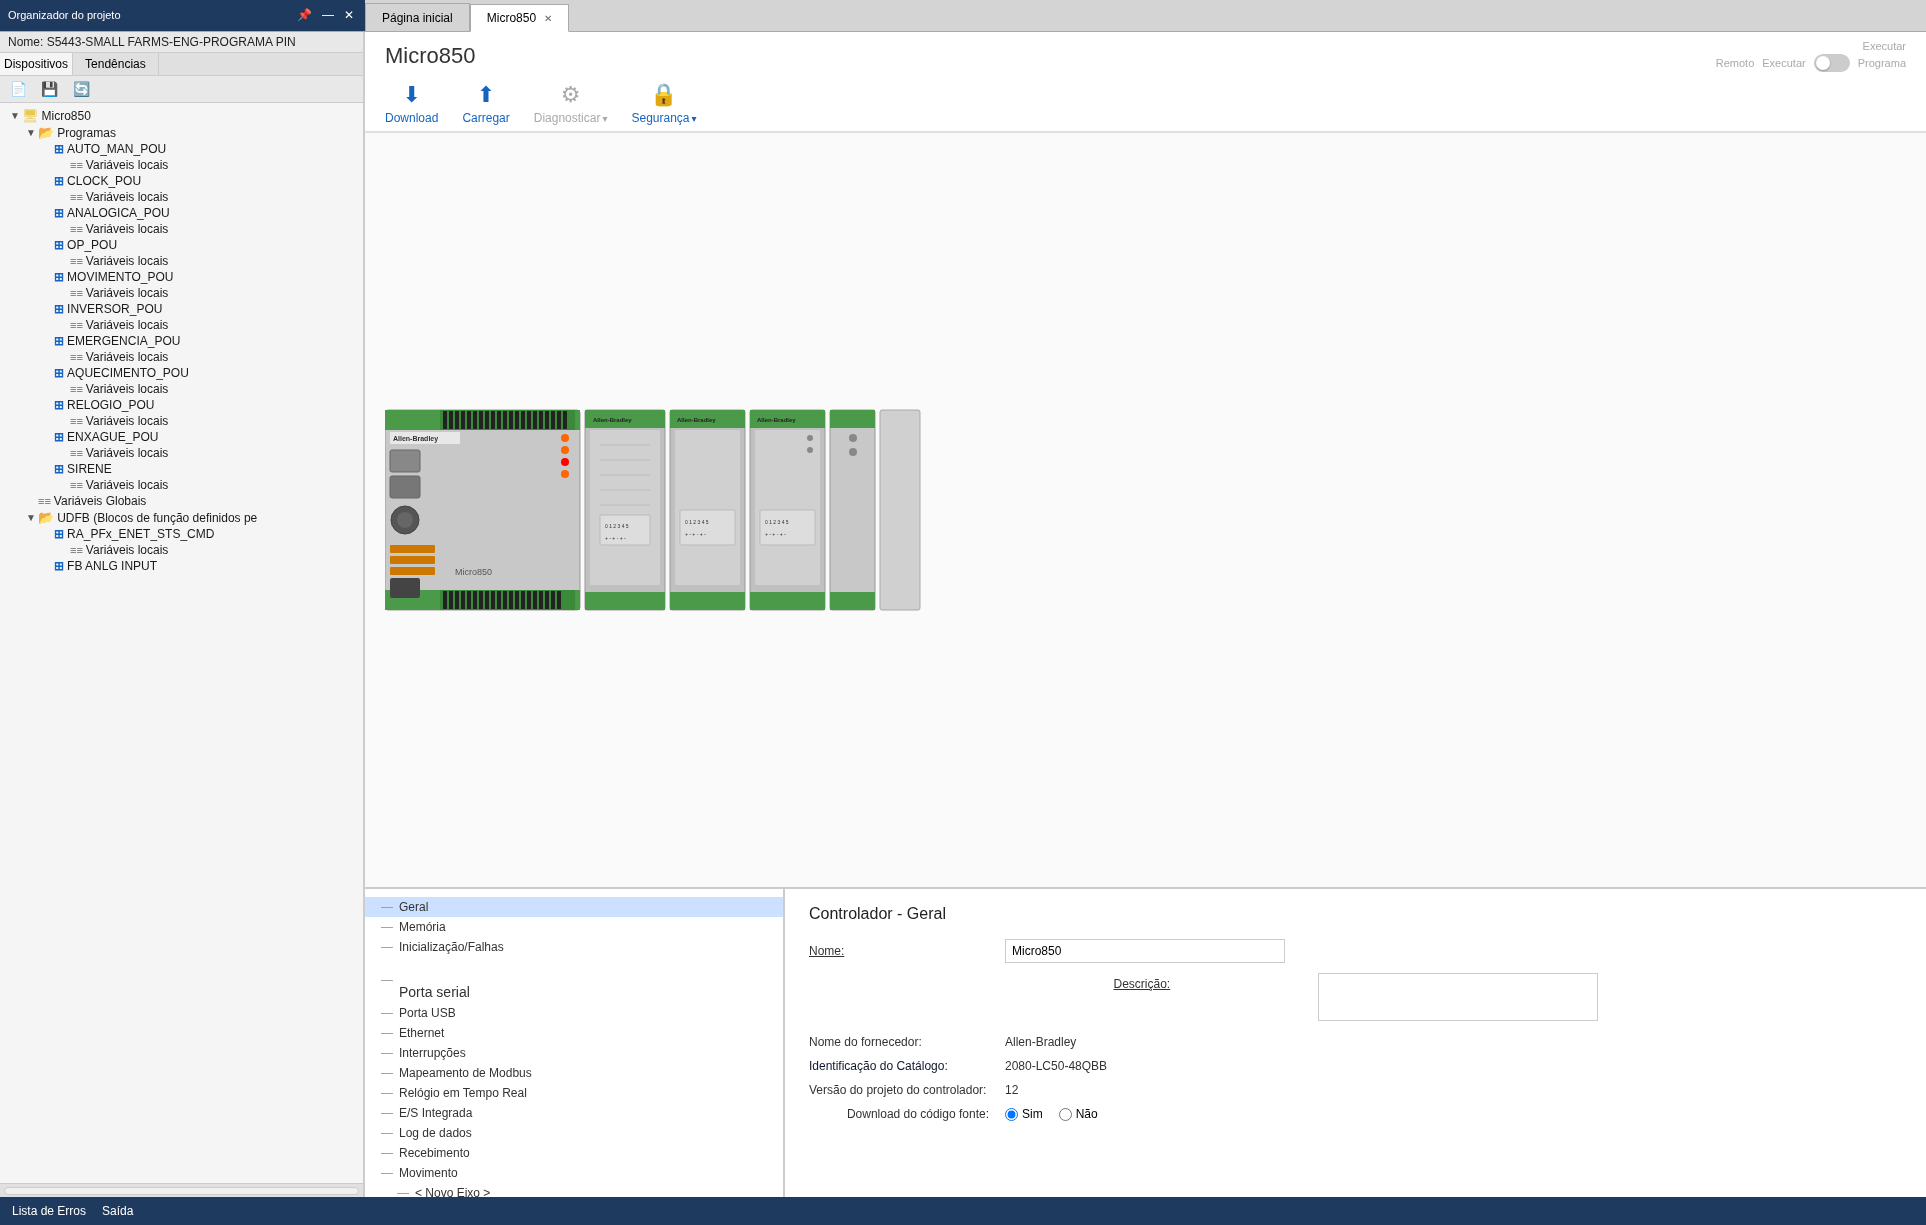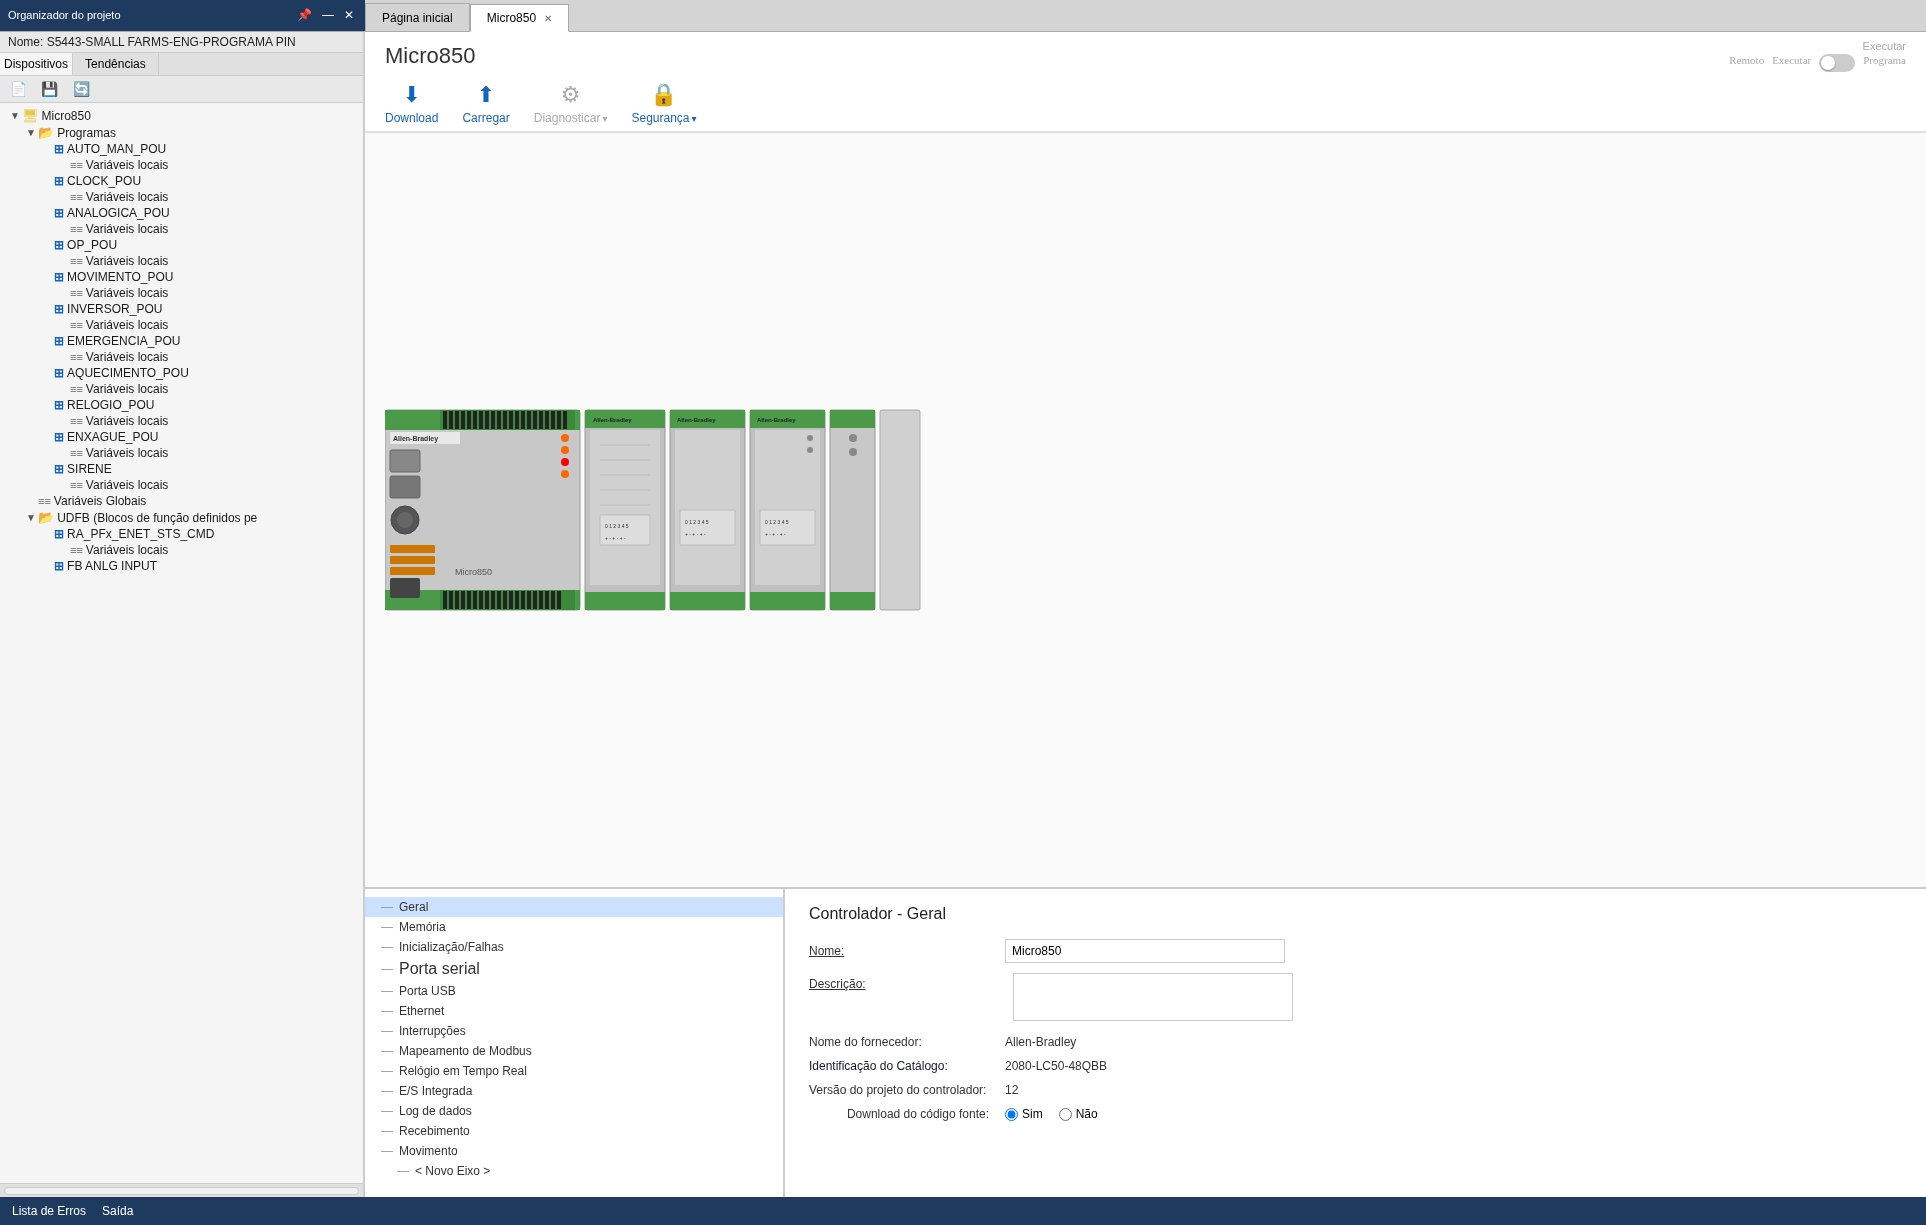--- a/index.html
+++ b/index.html
@@ -210,21 +210,21 @@
         <div style="flex:1; height:8px; background:#f0f0f0; border:1px solid #ccc; border-radius:4px; margin:0 4px; cursor:pointer;"></div>
       </div>
     </div>
 
     <div style="flex:1; background:#fff; display:flex; flex-direction:column; overflow:hidden;">
 
       <div style="display:flex; align-items:center; justify-content:space-between; padding:8px 20px 4px 20px; background:#fff; border-bottom:none;">
         <h1 style="font-size:22px; font-weight:300; color:#333;">Micro850</h1>
         <div style="display:flex; flex-direction:column; align-items:flex-end; gap:2px; color:#aaa; font-size:11px;">
           <span>Executar</span>
-          <div style="display:flex; align-items:flex-start; gap:8px;font-family:Liberation Serif, serif;">
+          <div style="display:flex; align-items:center; gap:8px;">
             <span>Remoto</span>
             <span>Executar</span>
             <div style="width:36px; height:18px; background:#ccc; border-radius:9px; position:relative; cursor:pointer;">
               <div style="width:14px; height:14px; background:#fff; border-radius:50%; position:absolute; top:2px; left:2px; box-shadow:0 1px 2px rgba(0,0,0,0.3);"></div>
             </div>
             <span>Programa</span>
           </div>
         </div>
       </div>
 
@@ -402,21 +402,21 @@
               <div style="padding: 3px 16px; cursor: pointer; font-size: 12px; color: rgb(51, 51, 51); display: flex; align-items: center; gap: 4px;">
                 <span style="color:#999;margin-right:2px;">—</span>
                 <span style="font-size:12px;">Memória</span>
               </div>
               <div style="padding: 3px 16px; cursor: pointer; font-size: 12px; color: rgb(51, 51, 51); display: flex; align-items: center; gap: 4px;">
                 <span style="color:#999;margin-right:2px;">—</span>
                 <span style="font-size:12px;">Inicialização/Falhas</span>
               </div>
               <div style="padding: 3px 16px; cursor: pointer; font-size: 12px; color: rgb(51, 51, 51); display: flex; align-items: center; gap: 4px;">
                 <span style="color:#999;margin-right:2px;">—</span>
-                <span style="font-size:16px;">Porta serial</span>
+                <span style="font-size:14px;margin-top:24px;">Porta serial</span>
               </div>
               <div style="padding: 3px 16px; cursor: pointer; font-size: 12px; color: rgb(51, 51, 51); display: flex; align-items: center; gap: 4px;">
                 <span style="color:#999;margin-right:2px;">—</span>
                 <span style="font-size:12px;">Porta USB</span>
               </div>
               <div style="padding: 3px 16px; cursor: pointer; font-size: 12px; color: rgb(51, 51, 51); display: flex; align-items: center; gap: 4px;">
                 <span style="color:#999;margin-right:2px;">—</span>
                 <span style="font-size:12px;">Ethernet</span>
               </div>
               <div style="padding: 3px 16px; cursor: pointer; font-size: 12px; color: rgb(51, 51, 51); display: flex; align-items: center; gap: 4px;">
@@ -454,21 +454,21 @@
             </div>
 
           <div style="flex:1; padding:16px 24px; overflow-y:auto;">
             <h2 style="font-size:16px; font-weight:400; margin-bottom:16px; color:#222;">Controlador - Geral</h2>
 
             <div style="display:flex; align-items:center; margin-bottom:10px; gap:16px;">
               <label style="width:180px; min-width:180px; font-size:12px; color:#333; text-decoration:underline;">Nome:</label>
               <input type="text" value="Micro850" style="border: 1px solid rgb(204, 204, 204); padding: 2px 6px; font-size: 12px; width: 280px; height: 24px;">
             </div>
 
-            <div style="display:flex; align-items:flex-start; margin-bottom:14px; gap:24px;">
+            <div style="display:flex; align-items:flex-start; margin-bottom:14px; gap:24px;justify-content:center;">
               <label style="width:180px; min-width:180px; font-size:12px; color:#333; text-decoration:underline; padding-top:4px;">Descrição:</label>
               <textarea style="border: 1px solid rgb(204, 204, 204); padding: 4px 6px; font-size: 12px; width: 280px; height: 48px; resize: none;"></textarea>
             </div>
 
             <div style="display:flex; align-items:center; margin-bottom:10px; gap:16px;">
               <span style="width:180px; min-width:180px; font-size:12px; color:#333;">Nome do fornecedor:</span>
               <span style="font-size:12px; color:#333;">Allen-Bradley</span>
             </div>
 
             <div style="display:flex; align-items:center; margin-bottom:10px; gap:16px;">

